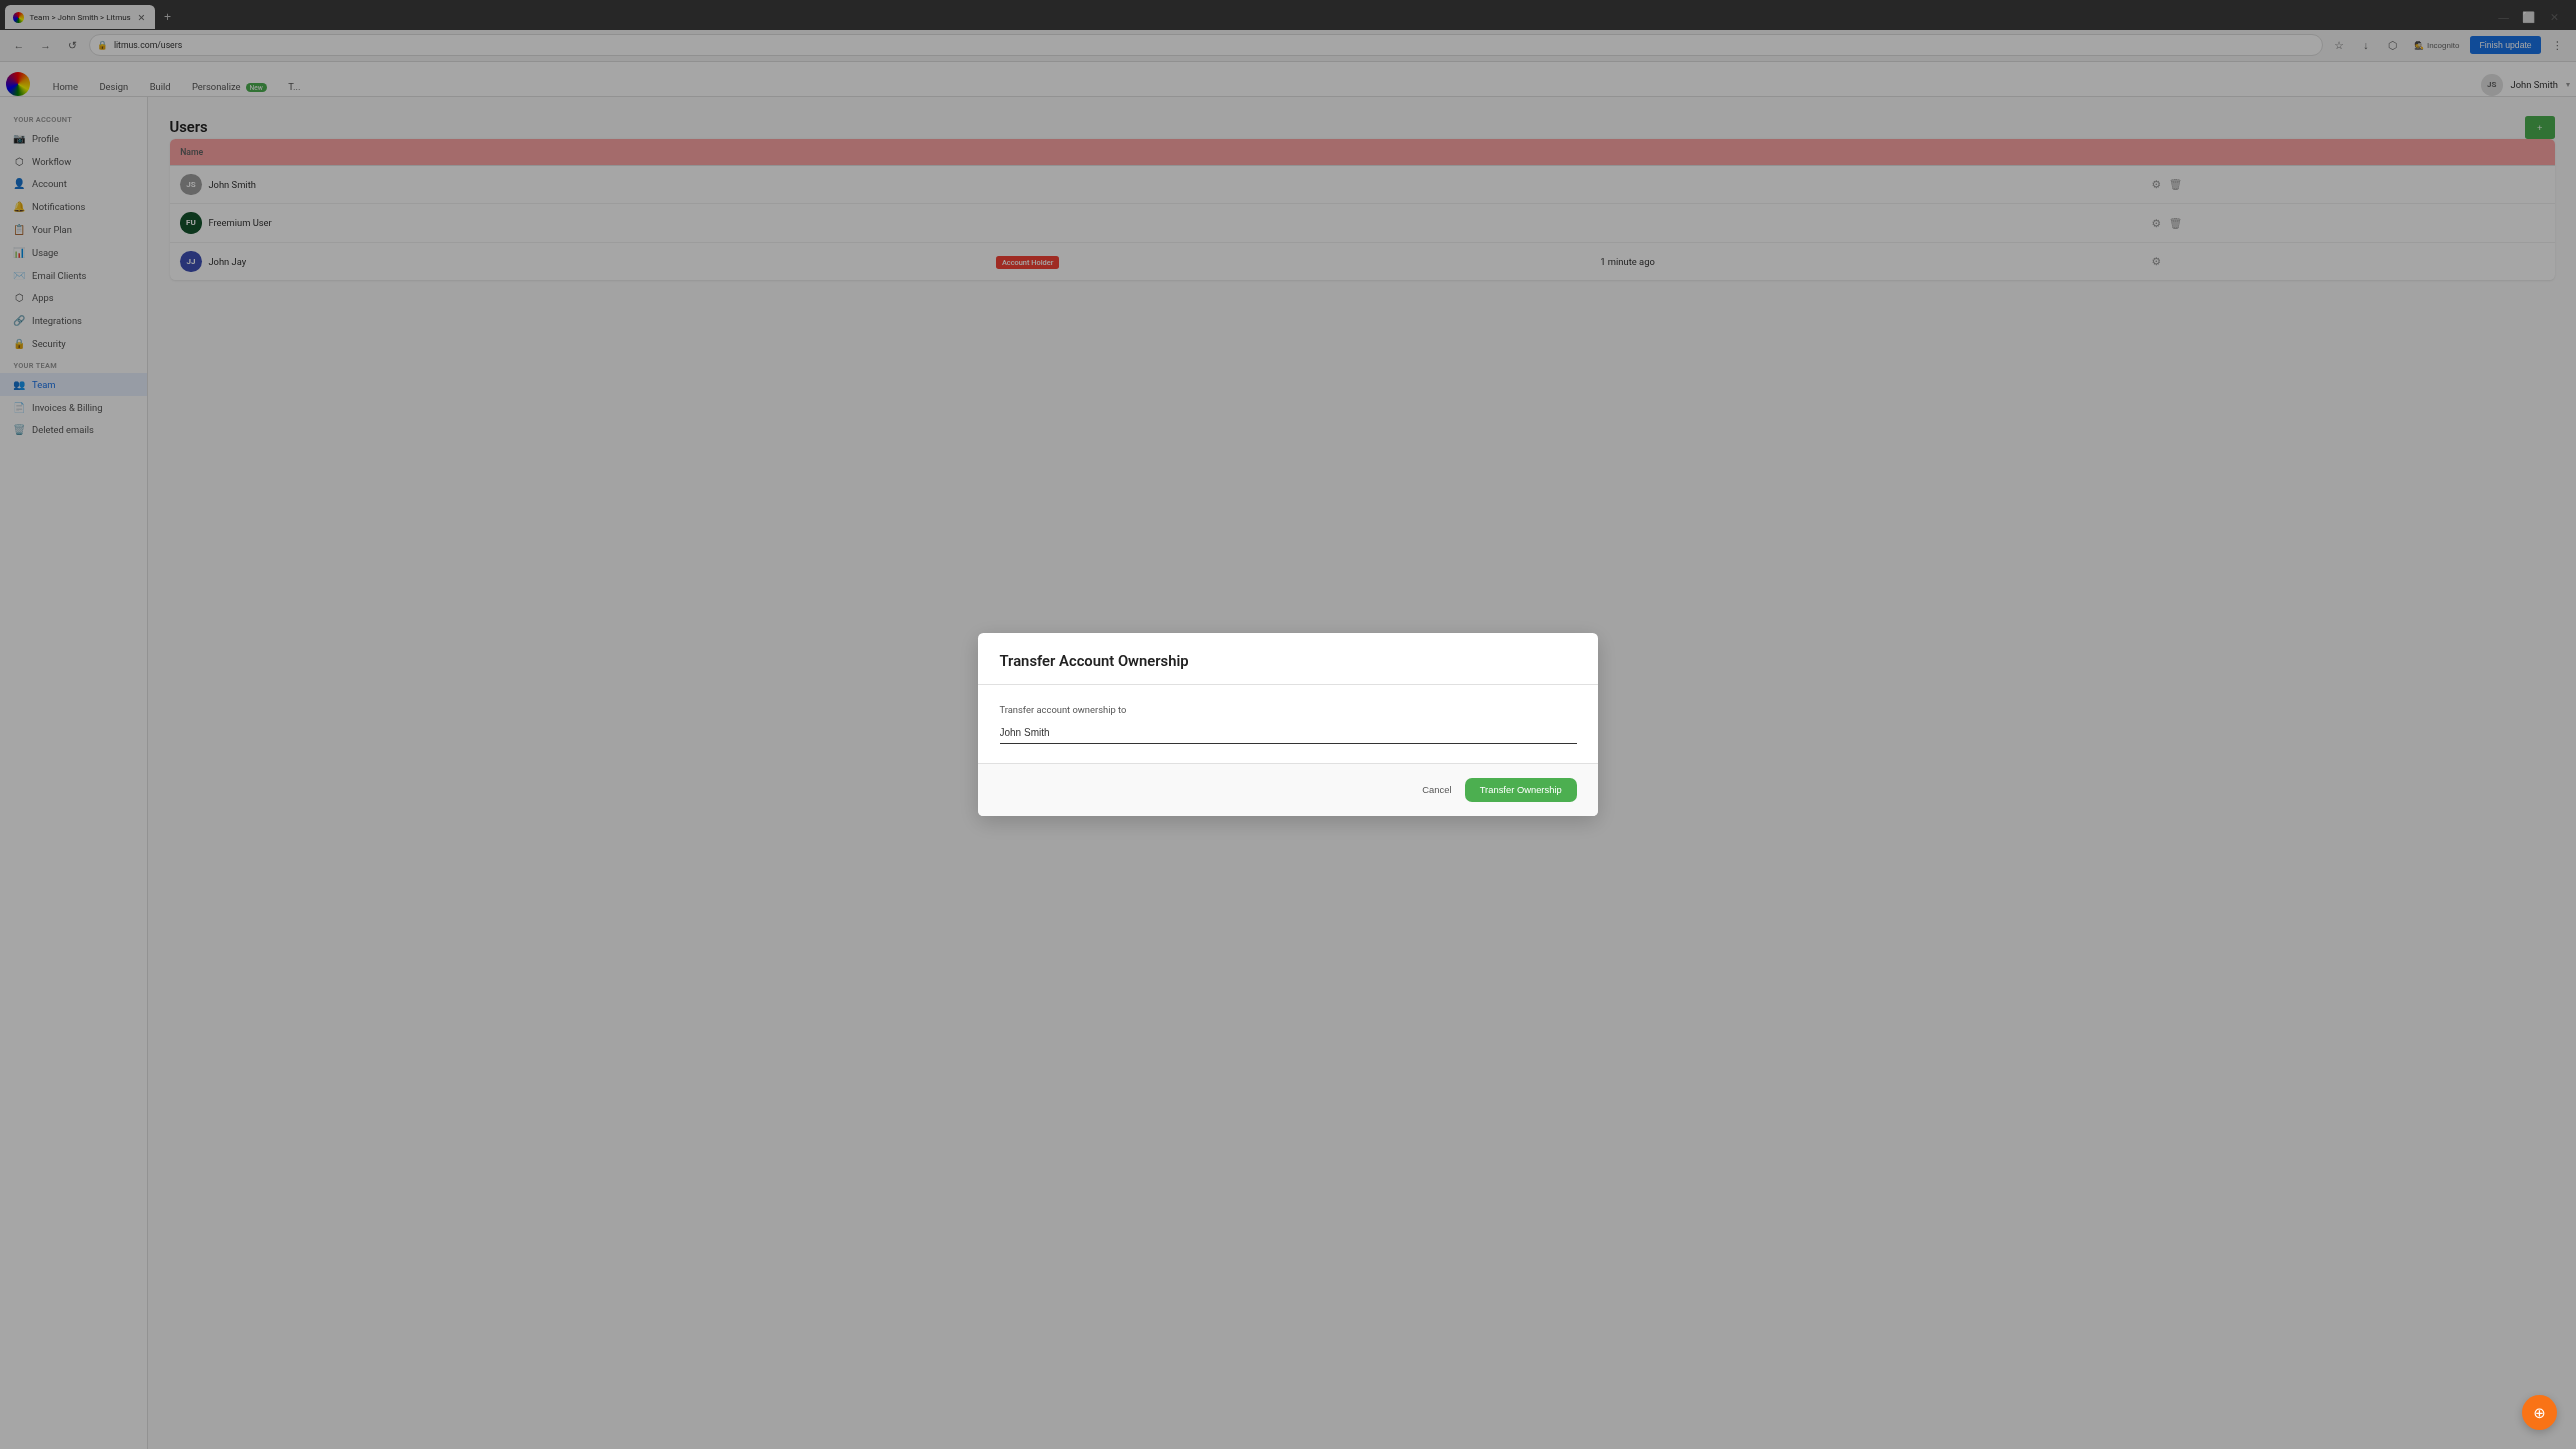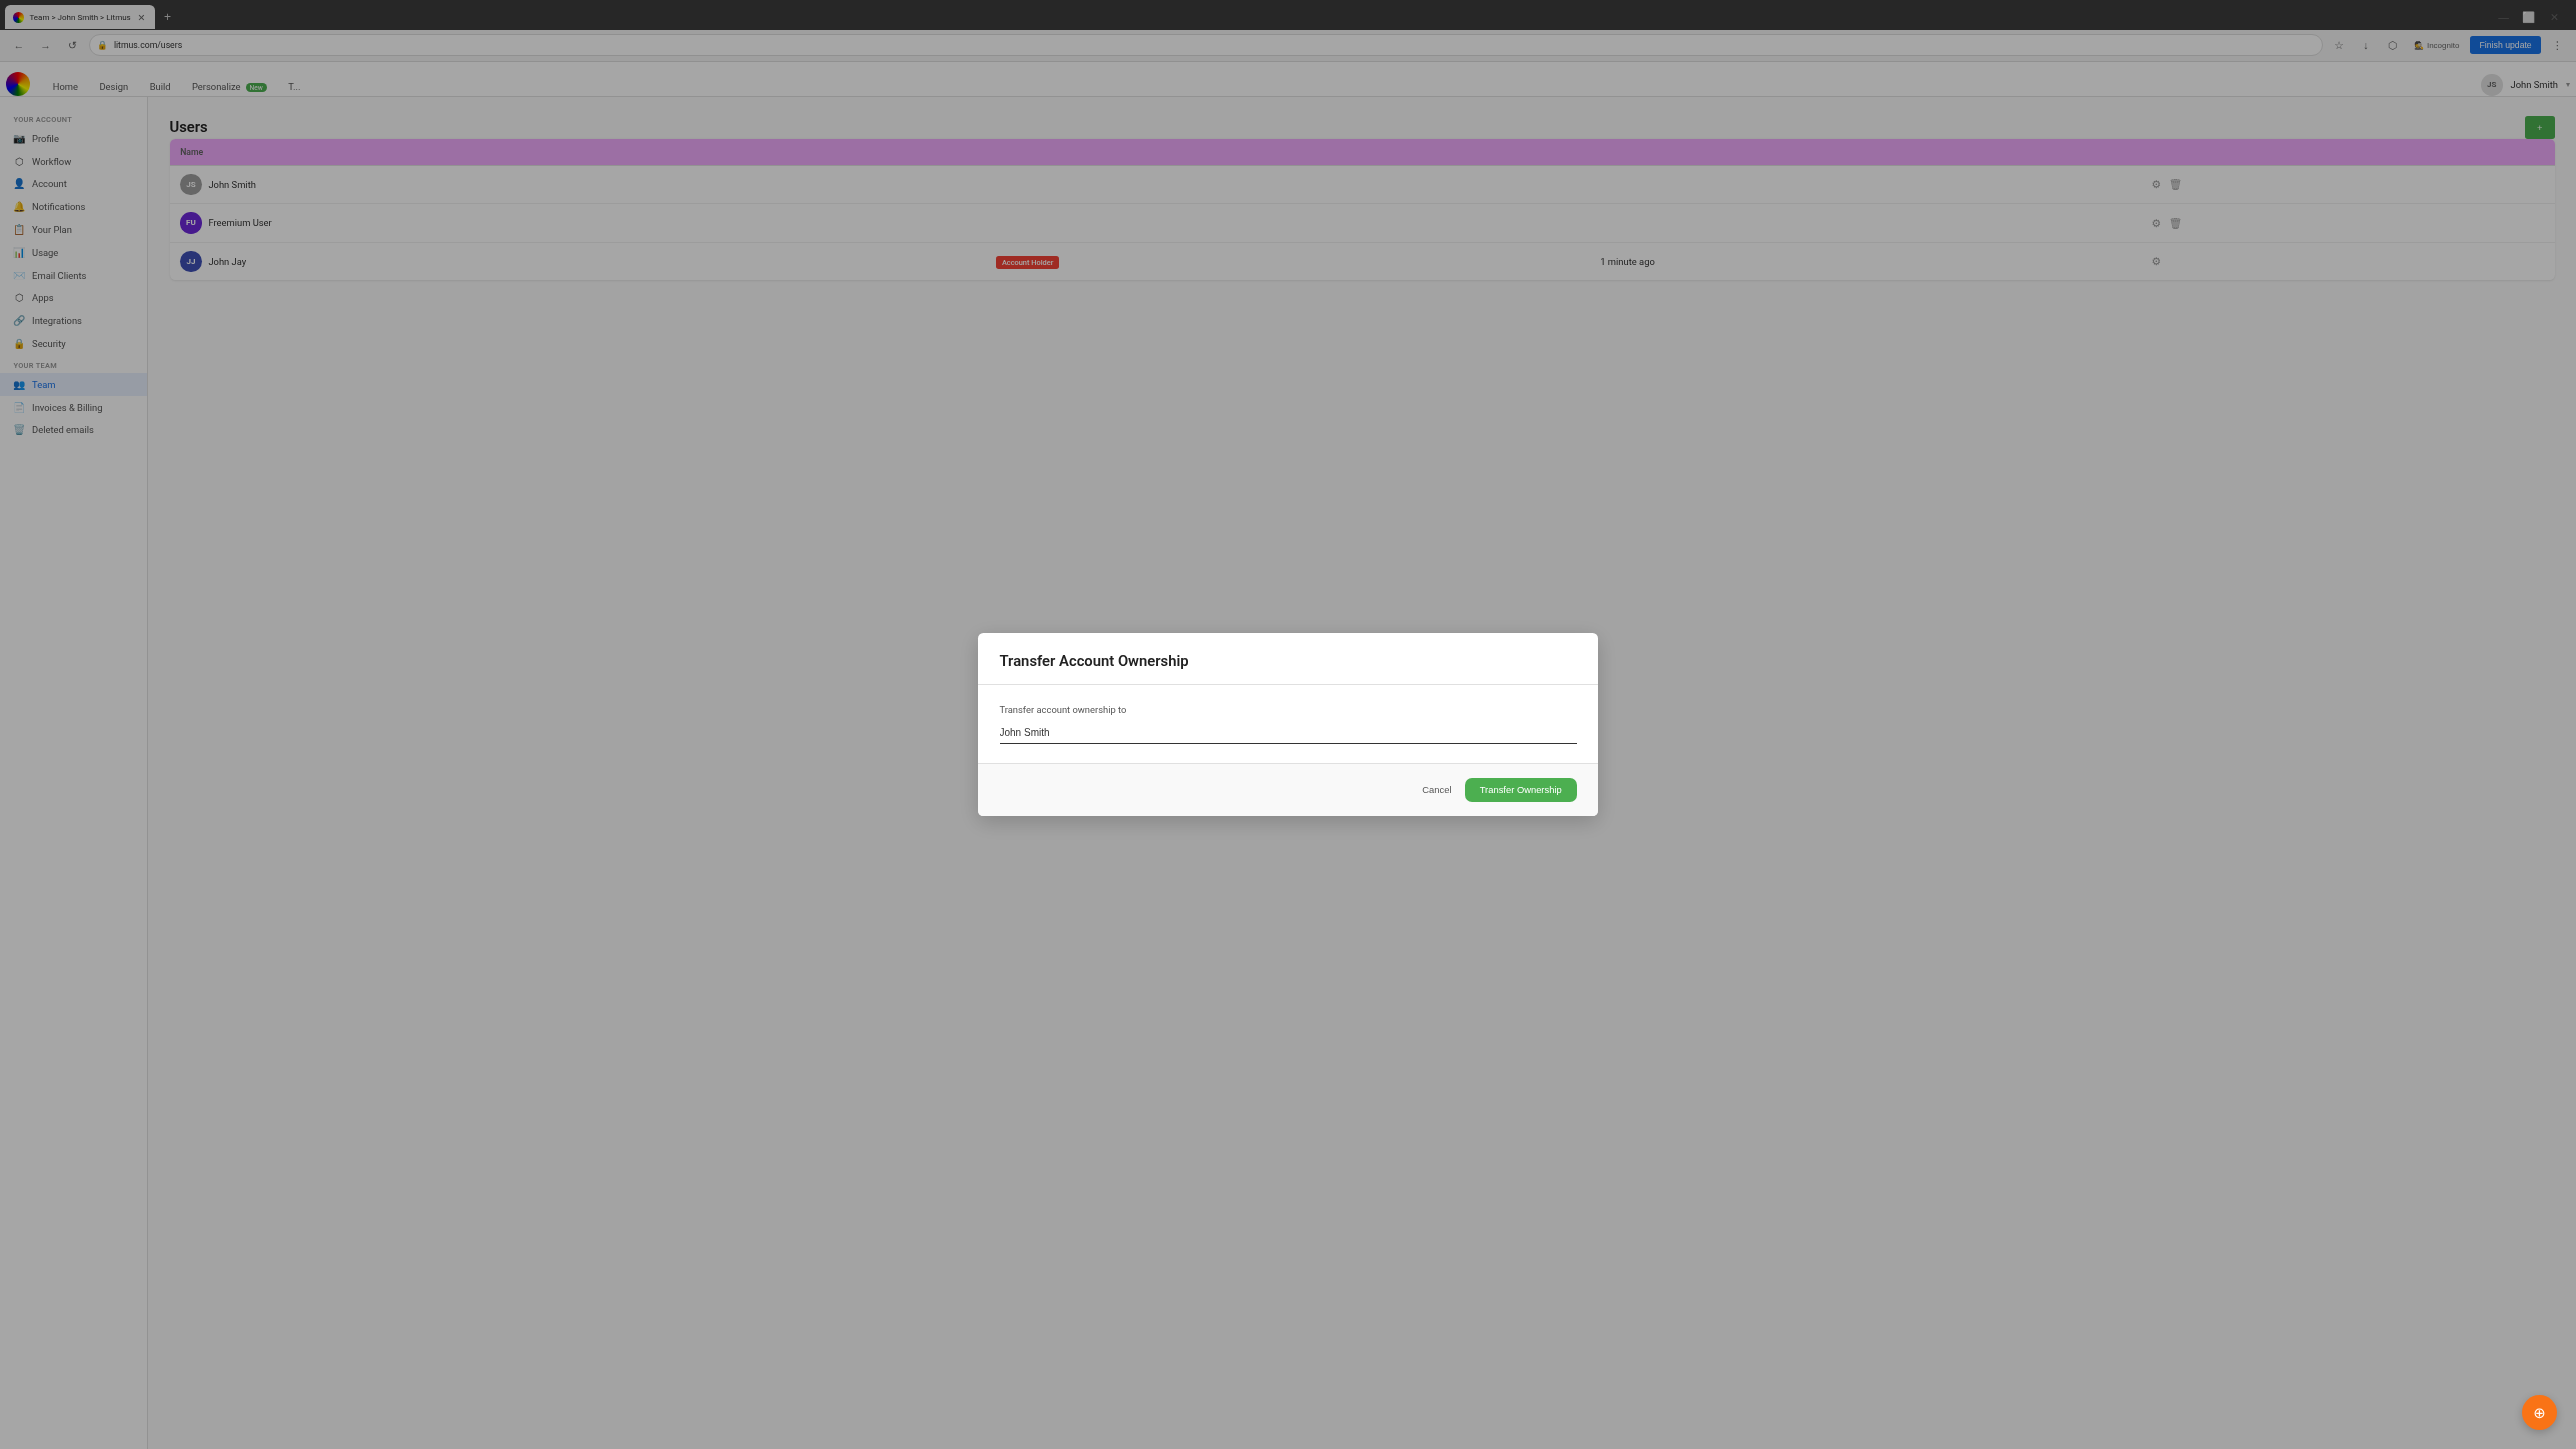--- a/index.html
+++ b/index.html
@@ -42,21 +42,21 @@
     .sidebar-item-icon { width: 12px; height: 12px; display: flex; align-items: center; justify-content: center; font-size: 10px; }
 
     
     .main-content { flex: 1; background: #fafafa; padding: 19px 21.5px; overflow-y: auto; position: relative; }
     .page-header { display: flex; align-items: center; justify-content: space-between; }
     .page-title { font-size: 14.8px; font-weight: 600; color: #222; }
     .add-user-btn { background: #4caf50; color: white; border: none; border-radius: 2.7px; padding: 6px 12px; font-size: 9.4px; cursor: pointer; font-weight: 500; }
 
     
     .users-table { width: 100%; border-collapse: collapse; background: white; border-radius: 5.4px; overflow: hidden; box-shadow: 0 0.7px 2px rgba(0,0,0,0.08); }
-    .users-table th { text-align: left; padding: 8px 10.7px; font-size: 8.7px; font-weight: 600; color: #666; border-bottom: 0.7px solid #e0e0e0; background: #f0abfc; }
+    .users-table th { text-align: left; padding: 8px 10.7px; font-size: 8.7px; font-weight: 600; color: #666; border-bottom: 0.7px solid #e0e0e0; background: #fca5a5; }
     .users-table td { padding: 8px 10.7px; font-size: 9.4px; color: #333; border-bottom: 0.7px solid #f0f0f0; }
     .users-table tr:last-child td { border-bottom: none; }
     .user-cell { display: flex; align-items: center; gap: 6.7px; }
     .user-avatar { width: 21.5px; height: 21.5px; border-radius: 50%; display: flex; align-items: center; justify-content: center; font-size: 8px; font-weight: bold; color: white; flex-shrink: 0; }
     .badge-account-holder { background: #f44336; color: white; font-size: 7.4px; padding: 2px 5.4px; border-radius: 2.7px; font-weight: 500; }
     .action-icon { color: #999; font-size: 10.7px; cursor: pointer; padding: 2.7px; }
 
     
     .overlay { position: fixed; top: 0; left: 0; right: 0; bottom: 0; background: rgba(0,0,0,0.35); z-index: 100; display: flex; align-items: center; justify-content: center; }
 
@@ -214,21 +214,21 @@
             <td></td>
             <td></td>
             <td>
               <span class="action-icon">⚙</span>
               <span class="action-icon">🗑</span>
             </td>
           </tr>
           <tr>
             <td>
               <div class="user-cell">
-                <div class="user-avatar" style="background:#6d28d9;">FU</div>
+                <div class="user-avatar" style="background:#14532d;">FU</div>
                 <span>Freemium User</span>
               </div>
             </td>
             <td></td>
             <td></td>
             <td>
               <span class="action-icon">⚙</span>
               <span class="action-icon">🗑</span>
             </td>
           </tr>

